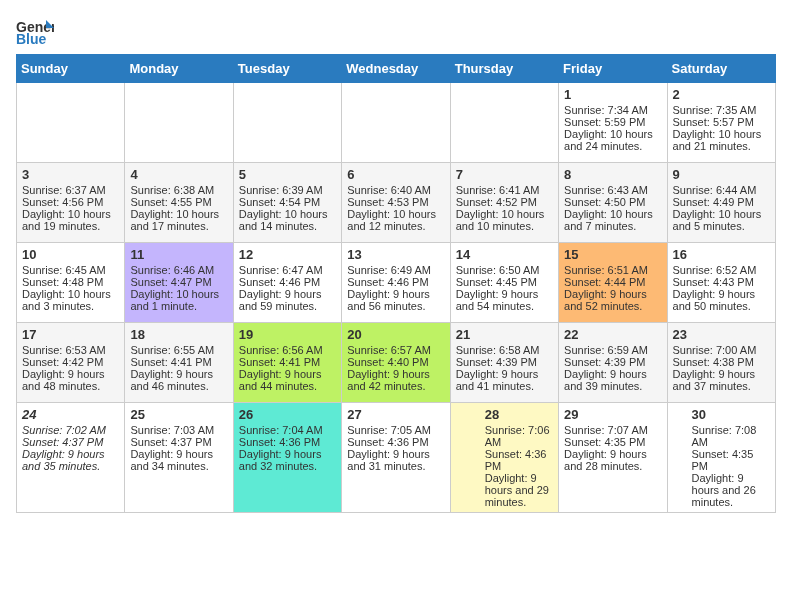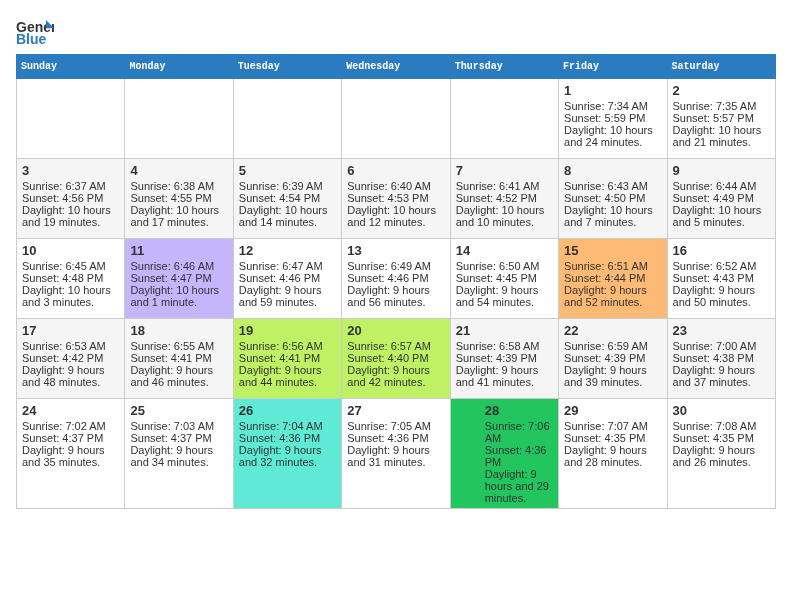--- a/index.html
+++ b/index.html
@@ -35,26 +35,25 @@
       color: #444;
     }
     table {
       width: 100%;
       border-collapse: collapse;
       table-layout: fixed;
     }
     th {
       background-color: #2a7bbf;
       color: #fff;
-      font-size: 10px;
+      font-size: 13px;
       font-weight: bold;
       padding: 6px 4px;
       text-align: left;
       border: 1px solid #2a7bbf;
-      font-family: Liberation Mono, monospace;
     }
     td {
       border: 1px solid #ccc;
       vertical-align: top;
       padding: 4px 5px;
       font-size: 11px;
       color: #333;
       background: #fff;
       height: 80px;
     }
@@ -244,21 +243,21 @@
           <div>Daylight: 9 hours and 39 minutes.</div>
         </td>
         <td style="background: rgb(245, 245, 245);">
           <span class="day-num">23</span>
           <div>Sunrise: 7:00 AM</div>
           <div>Sunset: 4:38 PM</div>
           <div>Daylight: 9 hours and 37 minutes.</div>
         </td>
       </tr>
       <tr>
-        <td style="background: rgb(255, 255, 255);">
+        <td style="background: rgb(255, 255, 255); font-style: italic;">
           <span class="day-num">24</span>
           <div>Sunrise: 7:02 AM</div>
           <div>Sunset: 4:37 PM</div>
           <div>Daylight: 9 hours and 35 minutes.</div>
         </td>
         <td style="background: rgb(255, 255, 255); margin-left: 28px;">
           <span class="day-num">25</span>
           <div>Sunrise: 7:03 AM</div>
           <div>Sunset: 4:37 PM</div>
           <div>Daylight: 9 hours and 34 minutes.</div>
@@ -268,33 +267,33 @@
           <div>Sunrise: 7:04 AM</div>
           <div>Sunset: 4:36 PM</div>
           <div>Daylight: 9 hours and 32 minutes.</div>
         </td>
         <td style="background: rgb(255, 255, 255);">
           <span class="day-num">27</span>
           <div>Sunrise: 7:05 AM</div>
           <div>Sunset: 4:36 PM</div>
           <div>Daylight: 9 hours and 31 minutes.</div>
         </td>
-        <td style="background: #22c55e; padding-left: 34px;">
+        <td style="background: #fef9c3; padding-left: 34px;">
           <span class="day-num">28</span>
           <div>Sunrise: 7:06 AM</div>
           <div>Sunset: 4:36 PM</div>
           <div>Daylight: 9 hours and 29 minutes.</div>
         </td>
         <td style="background: rgb(255, 255, 255);">
           <span class="day-num">29</span>
           <div>Sunrise: 7:07 AM</div>
           <div>Sunset: 4:35 PM</div>
           <div>Daylight: 9 hours and 28 minutes.</div>
         </td>
-        <td style="background: rgb(255, 255, 255);">
+        <td style="background: rgb(255, 255, 255); padding-left: 24px;">
           <span class="day-num">30</span>
           <div>Sunrise: 7:08 AM</div>
           <div>Sunset: 4:35 PM</div>
           <div>Daylight: 9 hours and 26 minutes.</div>
         </td>
       </tr>
     </tbody>
 </table>
 
 </body></html>

